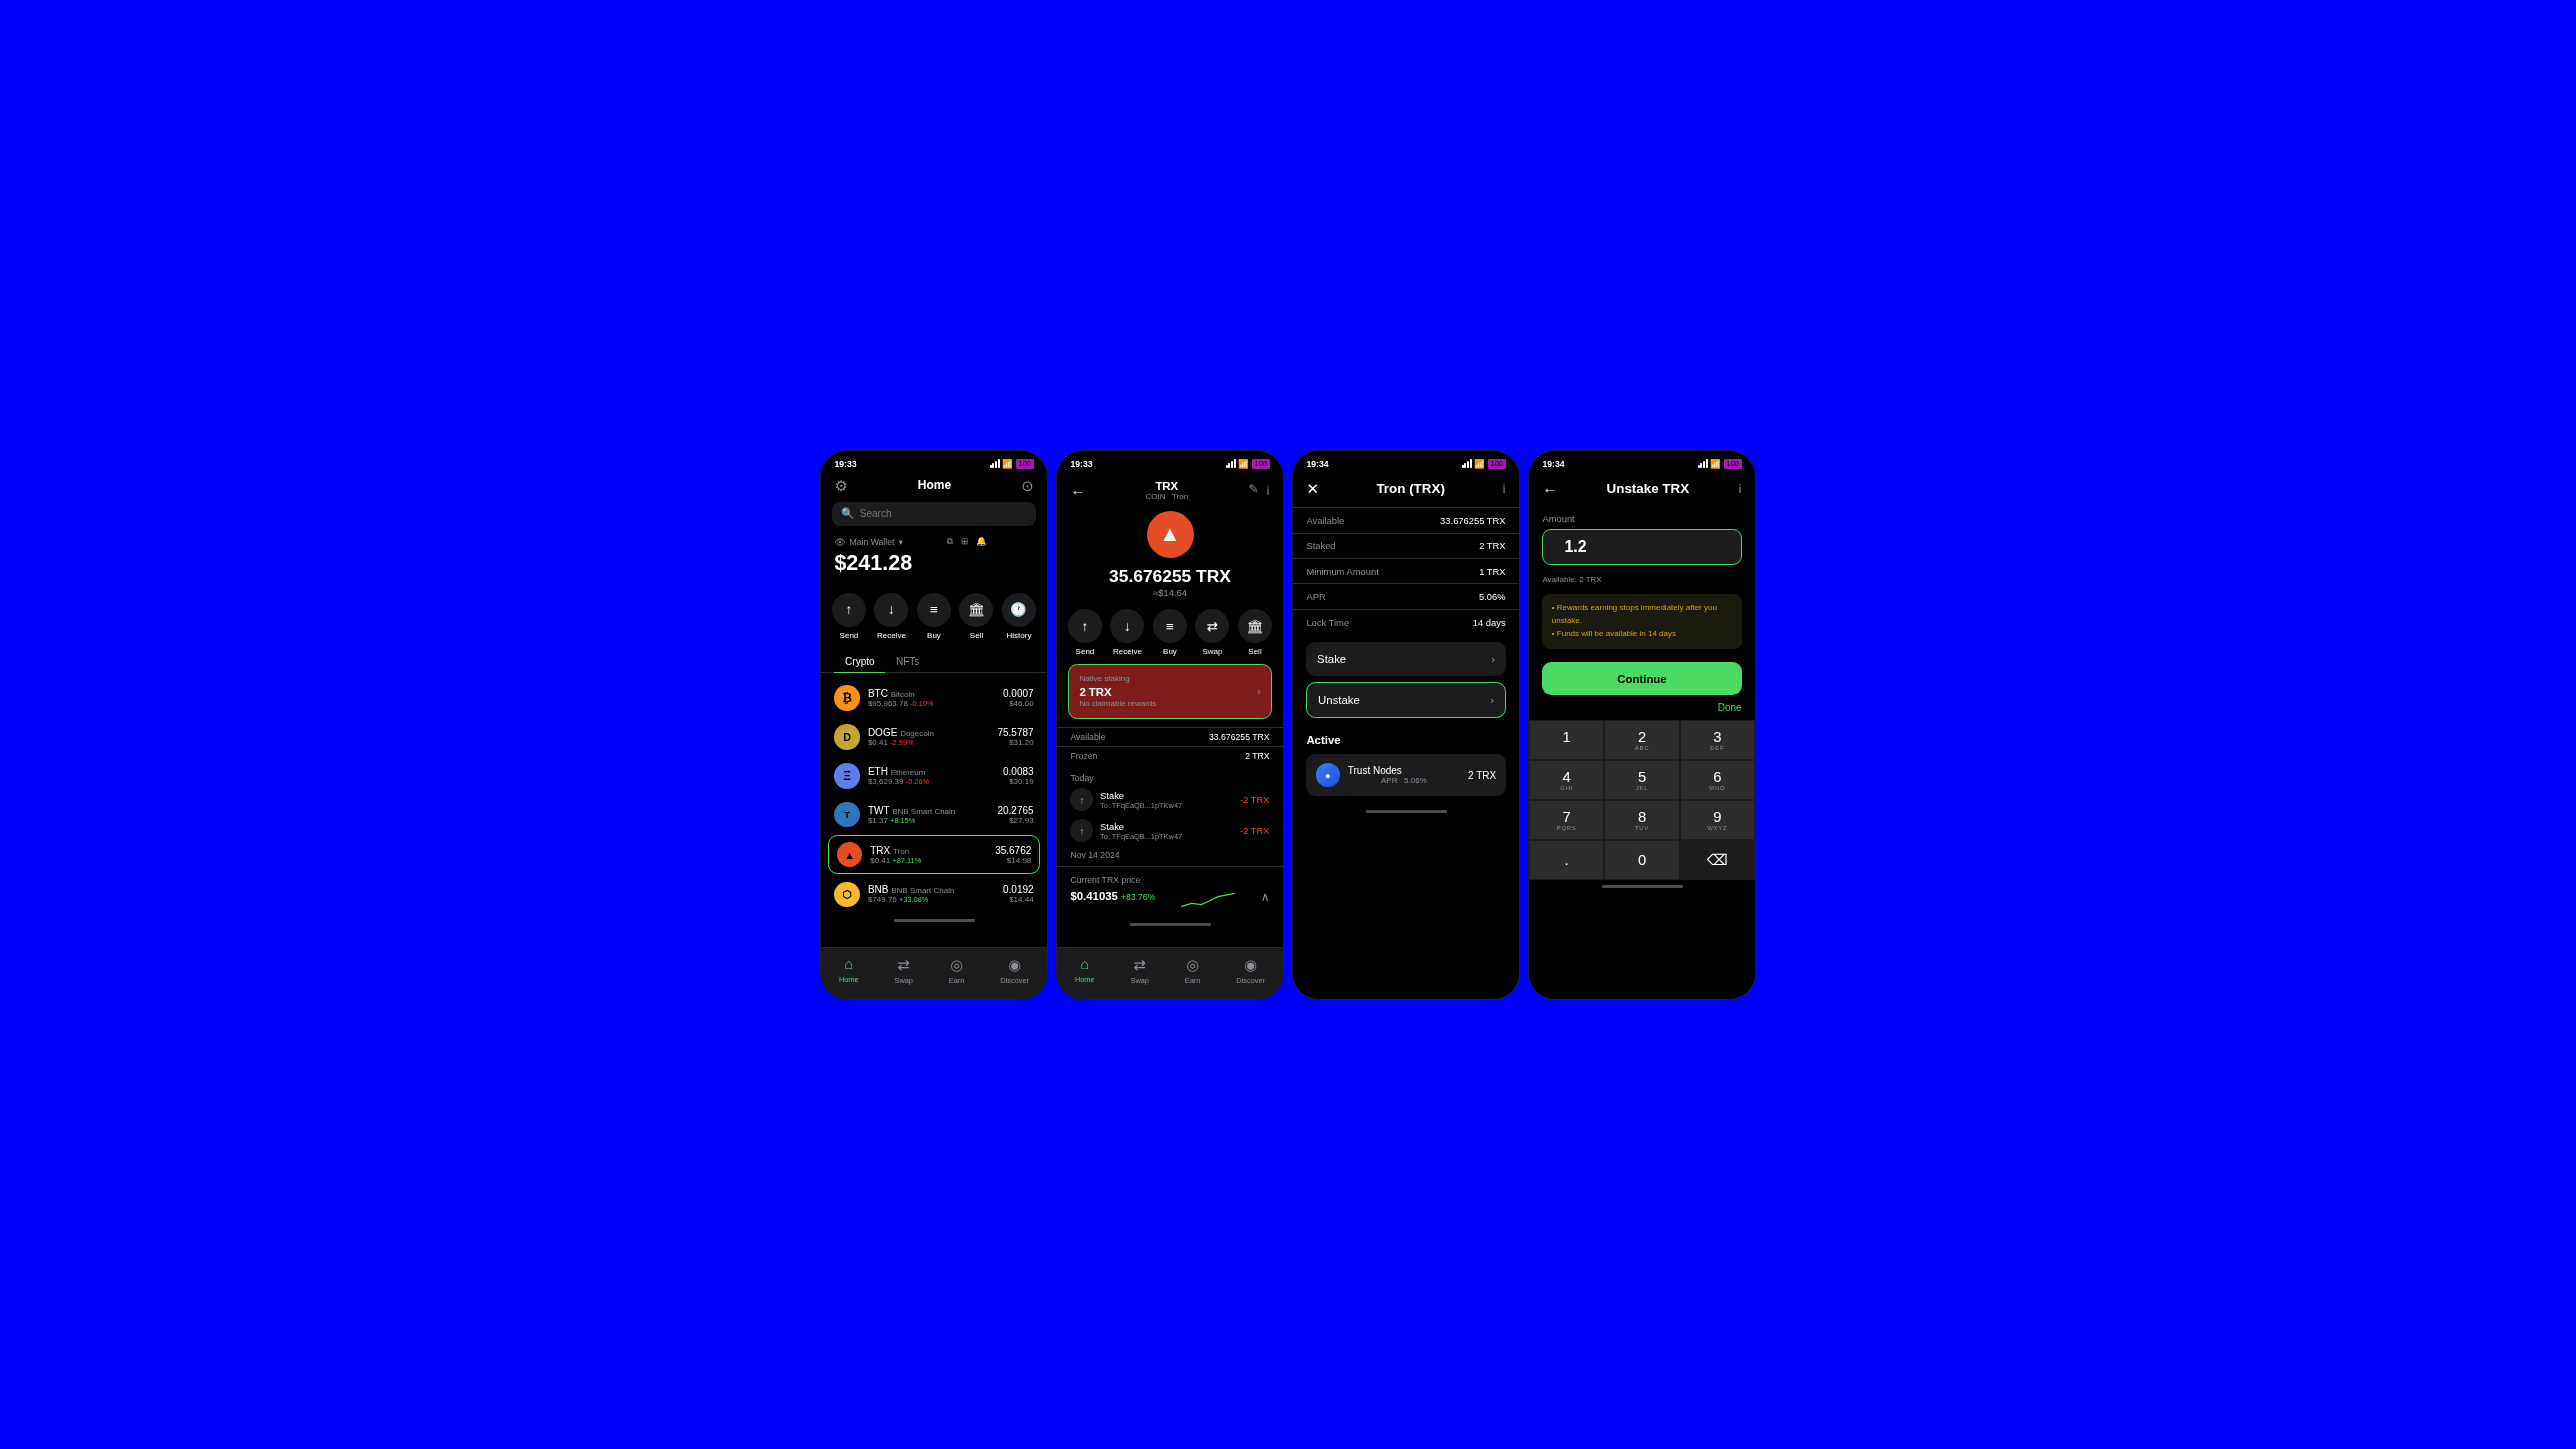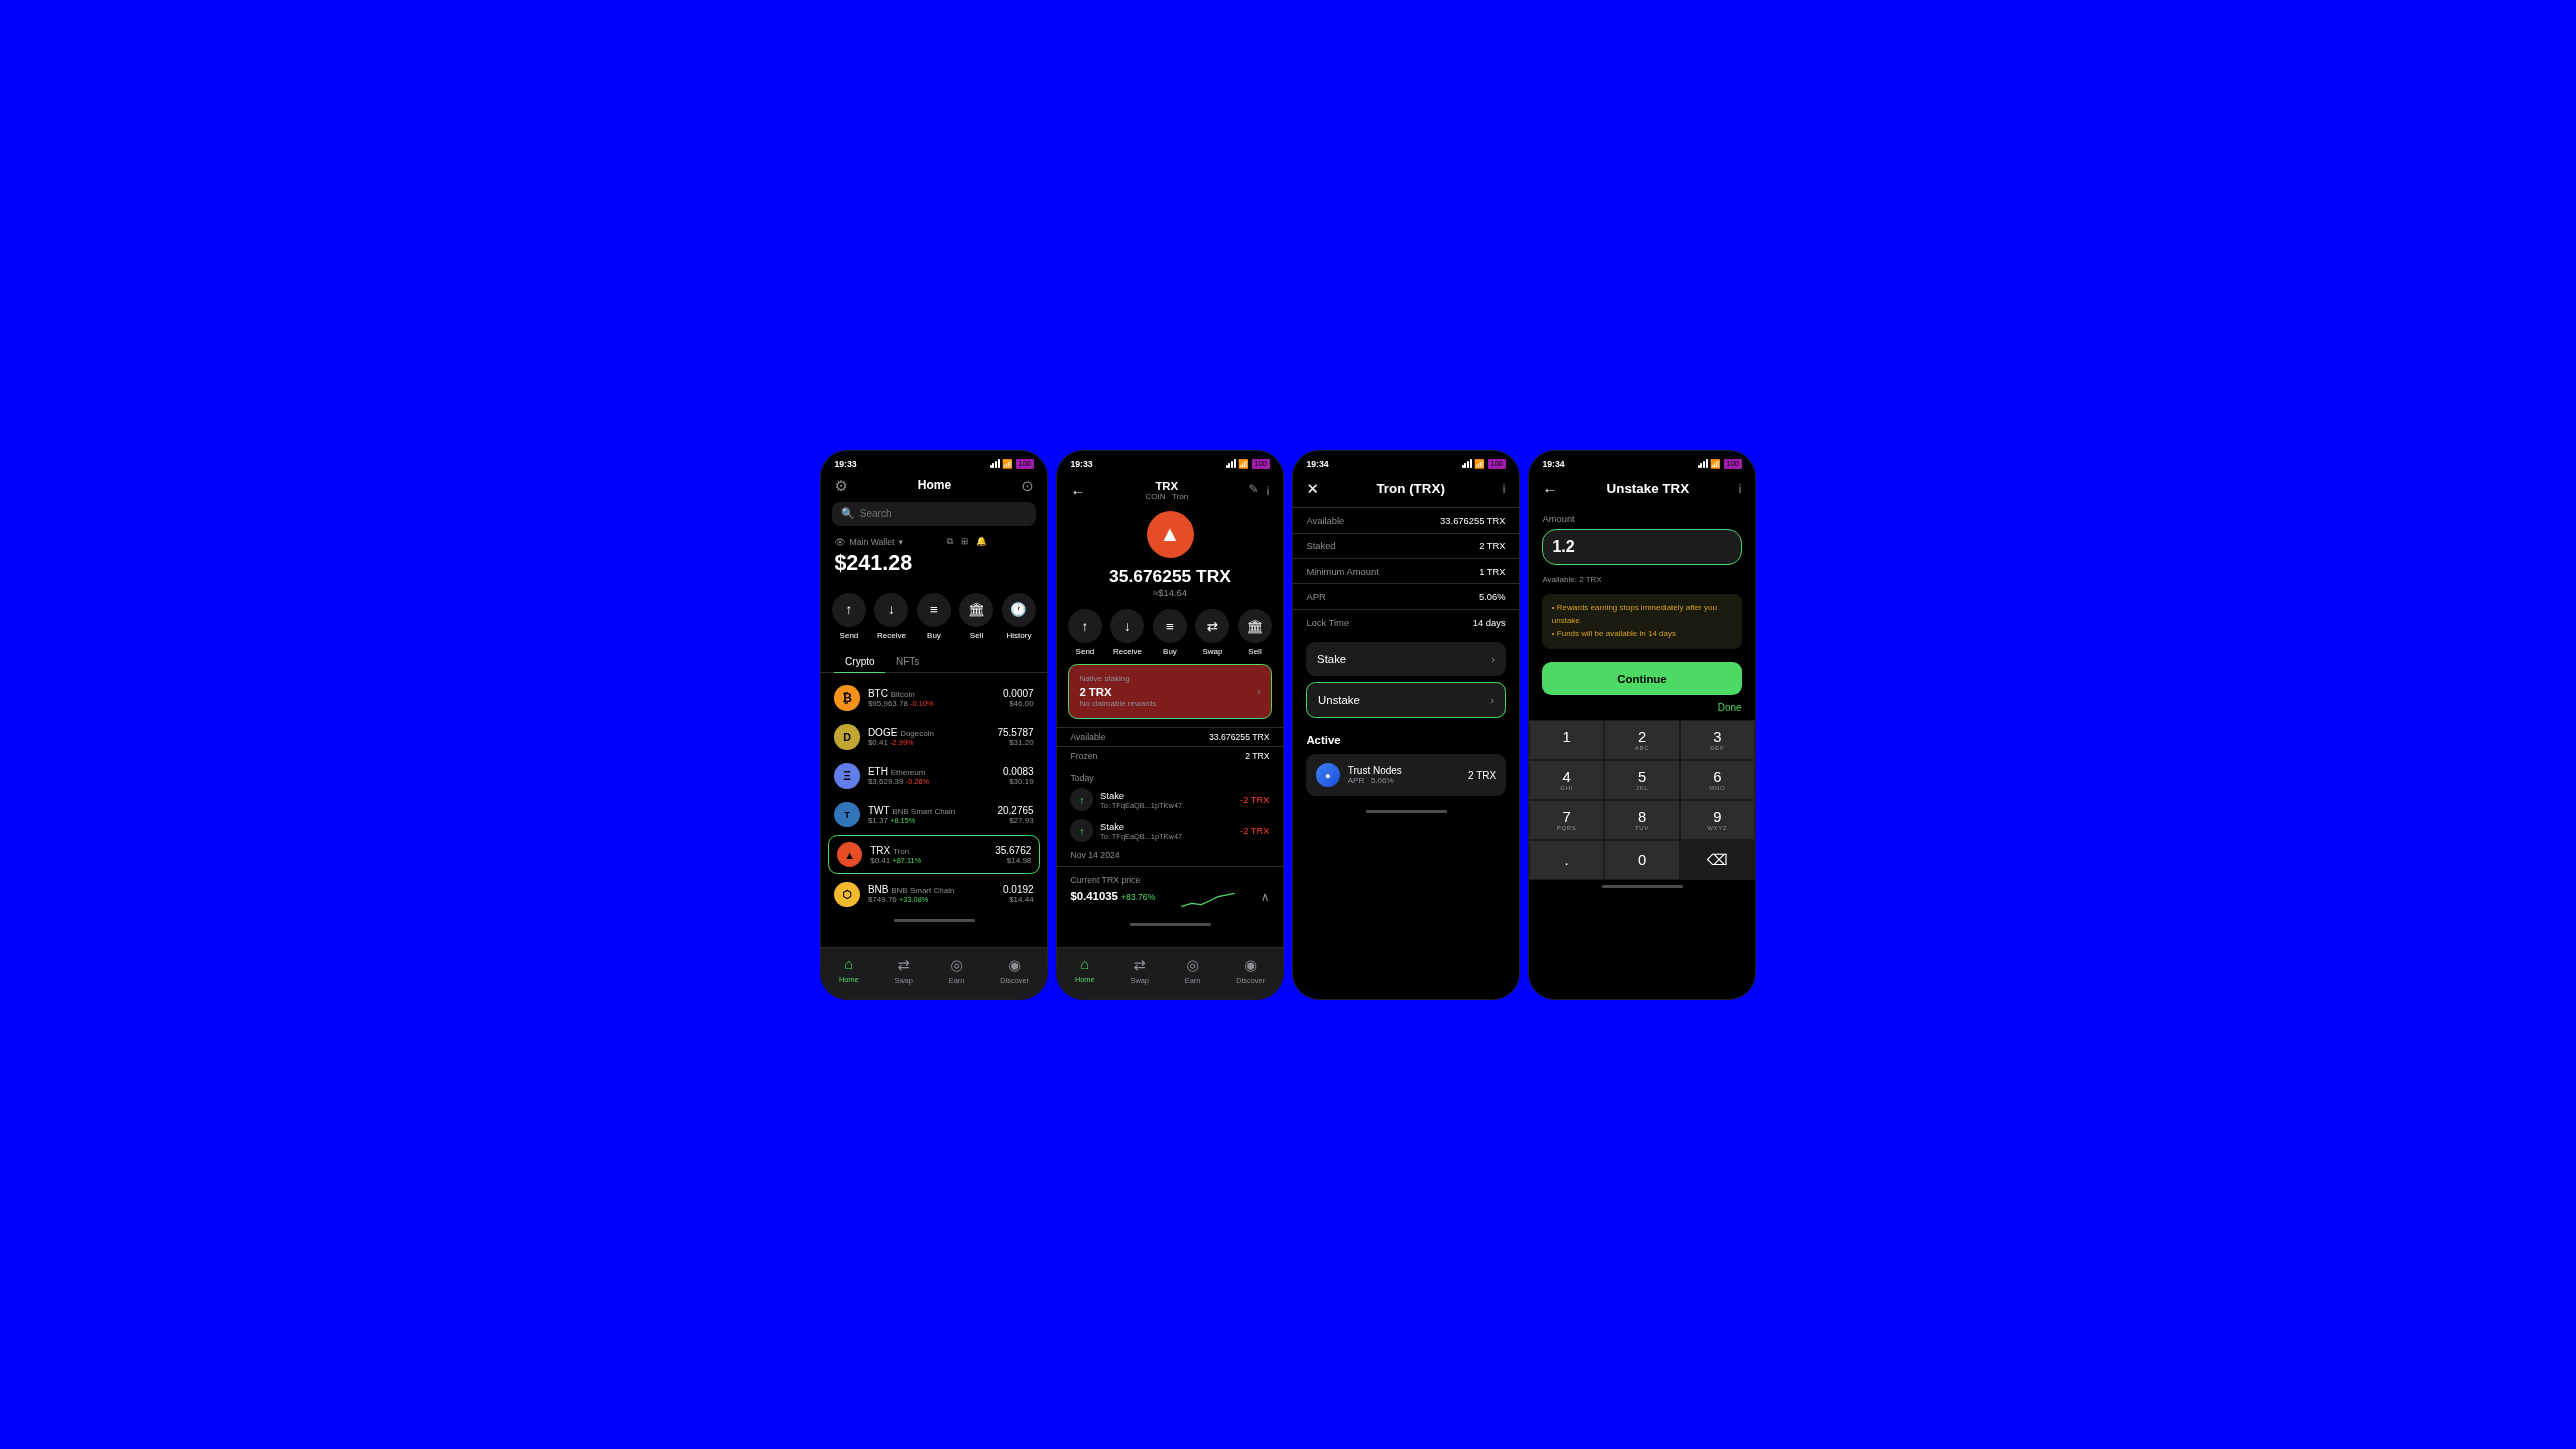--- a/index.html
+++ b/index.html
@@ -353,43 +353,43 @@
       border-radius: 50%;
       background: linear-gradient(135deg, #3b82f6, #1d4ed8);
       display: flex;
       align-items: center;
       justify-content: center;
       color: #fff;
       font-size: 9.4px;
     }
     .node-info { flex: 1; }
     .node-name { color: #fff; font-size: 10px; }
-    .node-apr { color: #8e8e93; font-size: 8px; }
+    .node-apr { color: #8e8e93; font-size: 8px; text-align: center; }
     .node-amount { text-align: right; color: #fff; font-size: 10px; }
 
     
     .screen4 {
       background: #000;
     }
     .screen4-header {
       display: flex;
       align-items: center;
       justify-content: space-between;
       padding: 5.4px 13.4px 10.7px;
     }
     .screen4-title { color: #fff; font-size: 13.4px; font-weight: 600; }
     .amount-section { padding: 5.4px 13.4px; }
     .amount-label { color: #8e8e93; font-size: 9.4px; margin-bottom: 5.4px; }
     .amount-input-row {
       display: flex;
       align-items: center;
       background: #1c1c1e;
       border: 1.3px solid #4cd964;
-      border-radius: 14px;
-      padding: 8px 9px;
+      border-radius: 9px;
+      padding: 8px 21px;
       gap: 5.4px;
     }
     .amount-input {
       flex: 1;
       background: transparent;
       border: none;
       color: #fff;
       font-size: 16px;
       font-weight: 600;
       outline: none;

